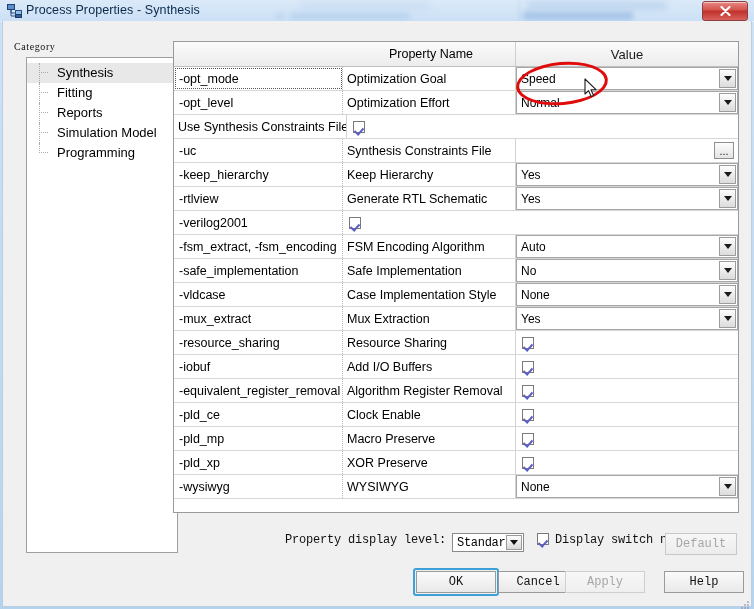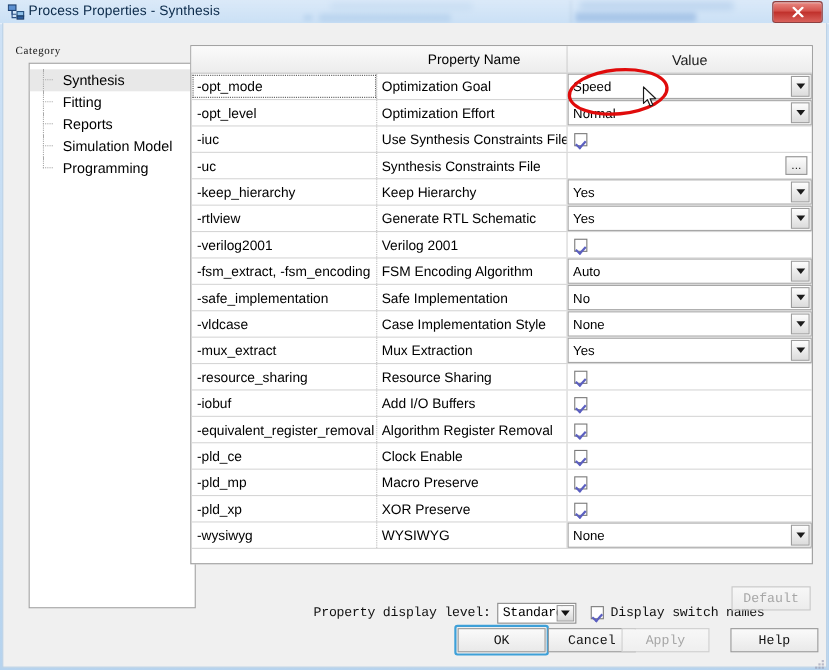--- a/index.html
+++ b/index.html
@@ -98,21 +98,21 @@
   #annot-circle{position:absolute;left:516px;top:62px;width:86px;height:37px;
     border:3px solid #e00b0b;border-radius:50%;pointer-events:none;
     transform:rotate(-5deg);}
   #cursor{position:absolute;left:584px;top:78px;width:14px;height:21px;pointer-events:none;}
   #tooltip{position:absolute;left:590px;top:101px;height:21px;
     background:#fbf7d8;border:1px solid #7a7a5c;box-sizing:border-box;
     display:flex;align-items:center;padding:0 6px;font-size:12px;color:#000;
     white-space:nowrap;box-shadow:1px 1px 2px rgba(0,0,0,.25);}
 
   
-  #opts{position:absolute;left:285px;top:545px;height:24px;display:flex;align-items:center;}
+  #opts{position:absolute;left:285px;top:533px;height:24px;display:flex;align-items:flex-start;}
   #opt-label{font-size:12px;color:#111;font-family:"Liberation Mono",monospace;letter-spacing:-.2px;}
   #level-combo{margin-left:6px;width:72px;height:19px;background:#fff;border:1px solid #8a8a8a;
     box-sizing:border-box;position:relative;display:flex;align-items:center;cursor:pointer;}
   #level-combo .lv{font-size:12px;color:#000;padding-left:4px;
     font-family:"Liberation Mono",monospace;letter-spacing:-.3px;white-space:nowrap;}
   #level-combo .ab{position:absolute;right:1px;top:1px;bottom:1px;width:16px;
     background:linear-gradient(180deg,#fdfdfd,#d8d8d8);border:1px solid #9a9a9a;
     box-sizing:border-box;display:flex;align-items:center;justify-content:center;}
   #level-combo .ab i{width:0;height:0;border-left:4px solid transparent;
     border-right:4px solid transparent;border-top:5px solid #111;}
@@ -230,21 +230,20 @@
           <div class="c3">
             <div class="vcombo">
               <span class="vtext">Normal</span>
               <span class="arrow-btn">
                 <i></i>
               </span>
             </div>
           </div>
         </div>
         <div class="row">
-          <div class="c1">-iuc</div>
           <div class="c2">Use Synthesis Constraints File</div>
           <div class="c3">
             <span class="cbx on"></span>
           </div>
         </div>
         <div class="row">
           <div class="c1">-uc</div>
           <div class="c2">Synthesis Constraints File</div>
           <div class="c3">
             <span class="dots-btn">...</span>
@@ -269,21 +268,20 @@
             <div class="vcombo">
               <span class="vtext">Yes</span>
               <span class="arrow-btn">
                 <i></i>
               </span>
             </div>
           </div>
         </div>
         <div class="row">
           <div class="c1">-verilog2001</div>
-          <div class="c2">Verilog 2001</div>
           <div class="c3">
             <span class="cbx on"></span>
           </div>
         </div>
         <div class="row">
           <div class="c1">-fsm_extract, -fsm_encoding</div>
           <div class="c2">FSM Encoding Algorithm</div>
           <div class="c3">
             <div class="vcombo">
               <span class="vtext">Auto</span>

